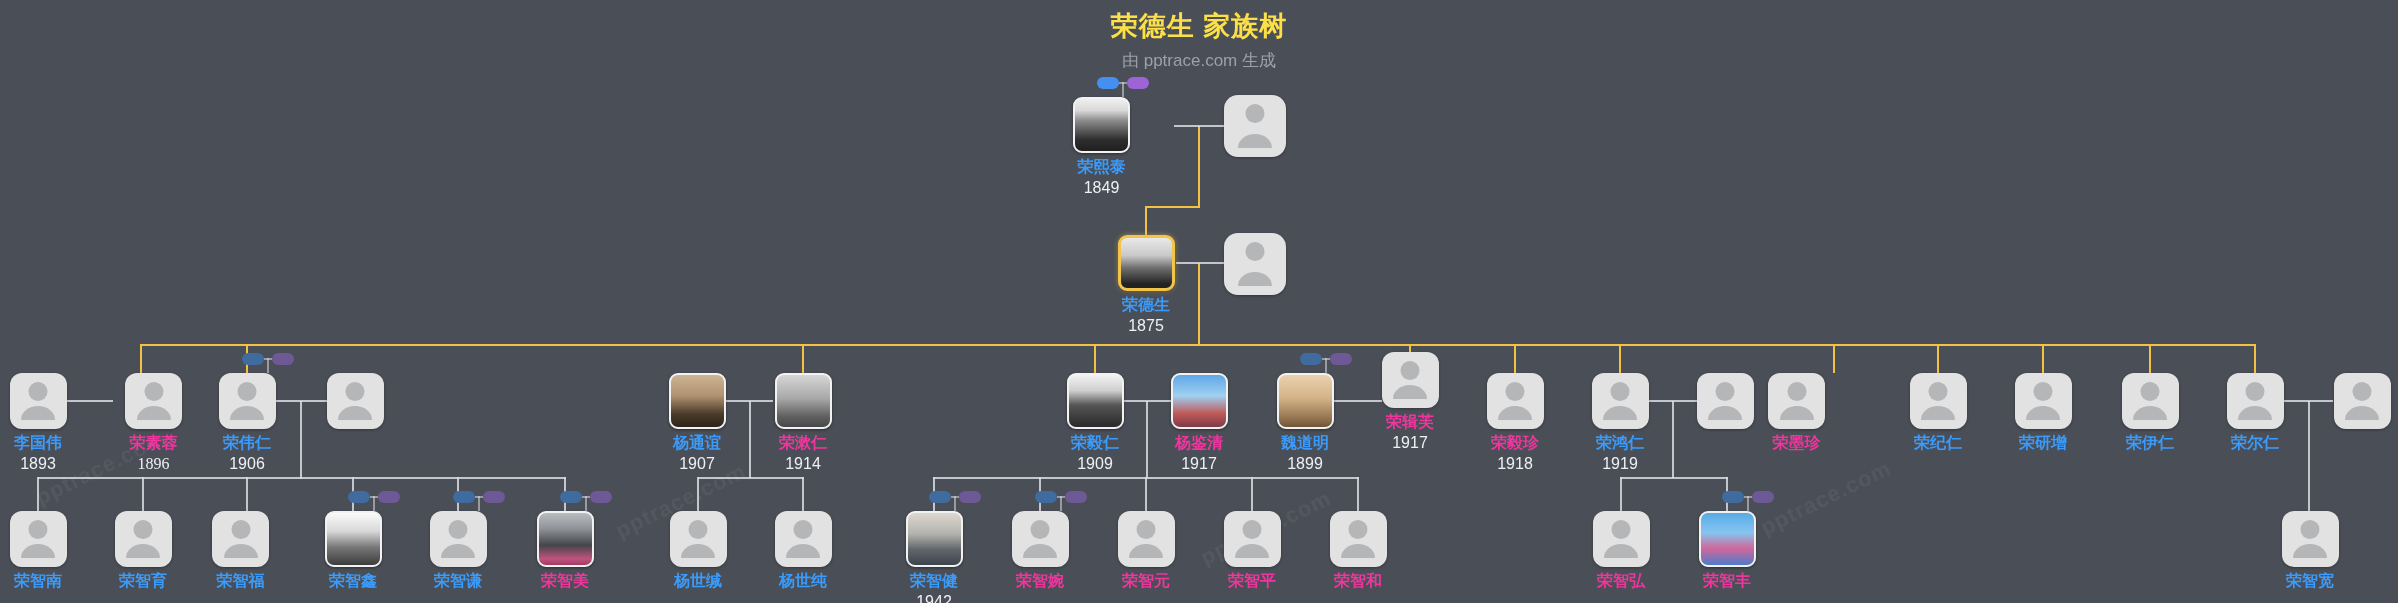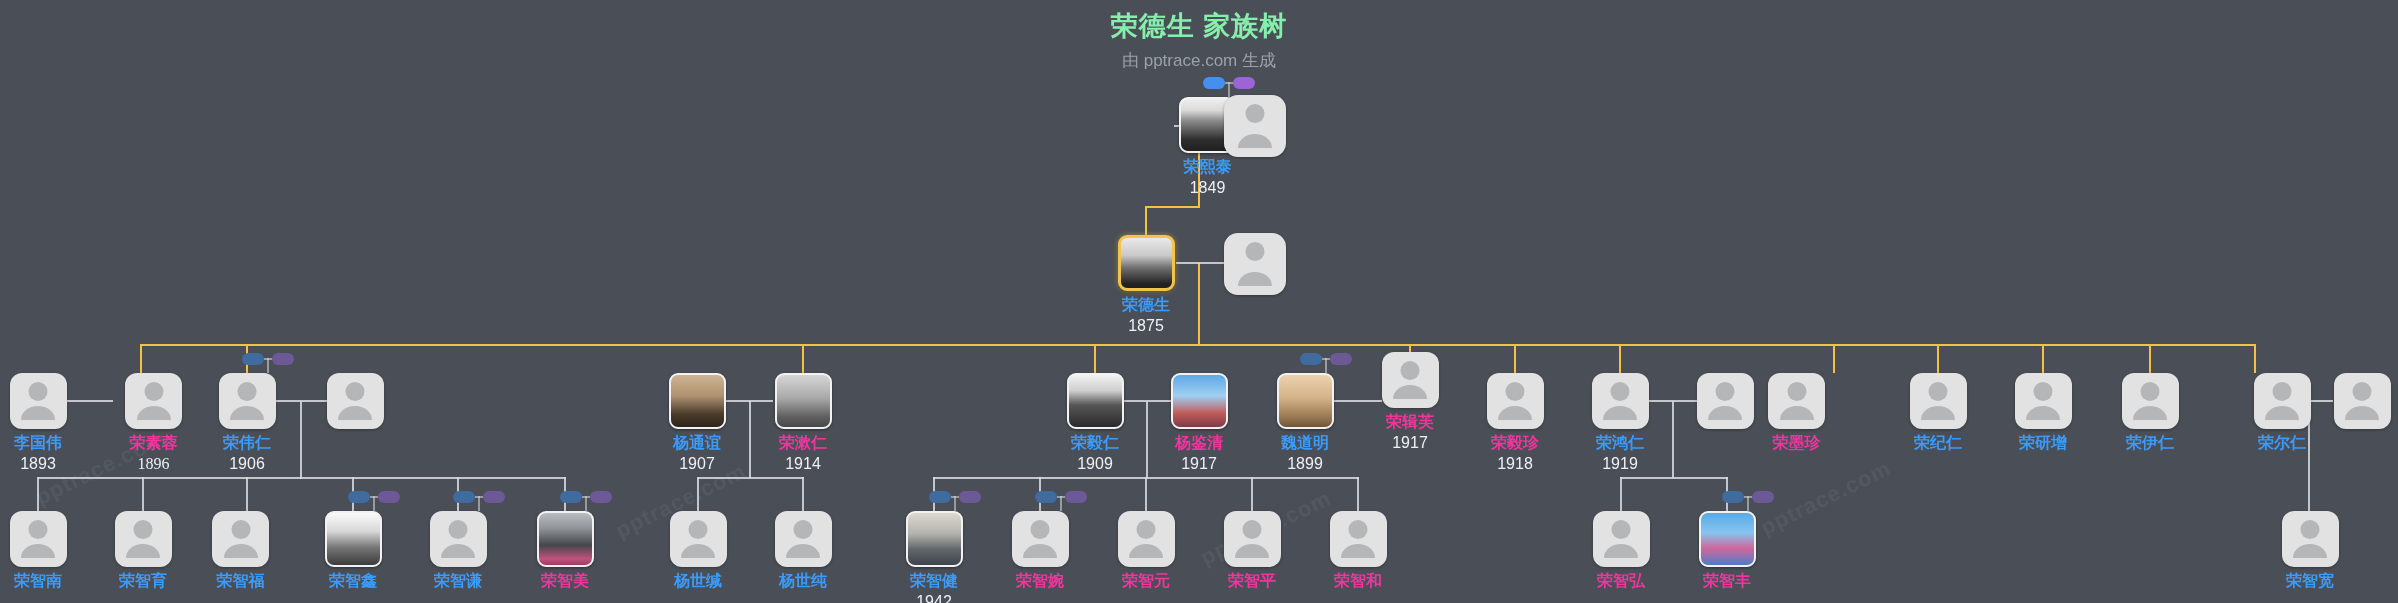--- a/index.html
+++ b/index.html
@@ -3,21 +3,21 @@
 <meta charset="utf-8">
 <style>
   html,body{margin:0;padding:0;background:#3e4148;}
   #stage{
     position:relative;width:2398px;height:603px;overflow:hidden;
     background:var(--bg,#4a4e56);
     font-family:"Liberation Sans","DejaVu Sans",sans-serif;
   }
   
   #header{position:absolute;left:50%;top:8px;transform:translateX(-50%);text-align:center;z-index:5;}
-  #title{font-size:27px;font-weight:700;color:#86efac;letter-spacing:1px;white-space:nowrap;}
+  #title{font-size:27px;font-weight:700;color:#fde047;letter-spacing:1px;white-space:nowrap;}
   #subtitle{font-size:17px;color:#9aa1ab;margin-top:5px;white-space:nowrap;}
   
   .line{position:absolute;z-index:1;}
   .line.gold{background:var(--gold,#f4c243);}
   .line.gray{background:var(--link,#d9dce0);opacity:.85;}
   
   .wm{position:absolute;z-index:0;font-size:22px;font-weight:600;letter-spacing:1px;
       color:rgba(255,255,255,0.055);transform:rotate(-26deg);white-space:nowrap;}
   
   .node{position:absolute;width:57px;z-index:2;text-align:center;}
@@ -122,21 +122,21 @@
       <div class="line gray" style="left: 1726px; top: 477px; width: 2px; height: 34px;"></div>
       <div class="line gray" style="left: 2308px; top: 401px; width: 2px; height: 110px;"></div>
     </div>
   <div id="wm-layer">
       <div class="wm" style="left: 30px; top: 455px;">pptrace.com</div>
       <div class="wm" style="left: 610px; top: 488px;">pptrace.com</div>
       <div class="wm" style="left: 1195px; top: 515px;">pptrace.com</div>
       <div class="wm" style="left: 1755px; top: 485px;">pptrace.com</div>
     </div>
   <div id="nodes-layer">
-      <div class="node" style="left: 1179px; top: 97px; width: 57px;">
+      <div class="node" style="left: 1073px; top: 97px; width: 57px;">
         <div class="pills bright">
           <div class="pill-drop"></div>
           <div class="pill-link"></div>
           <div class="pill pill-b"></div>
           <div class="pill pill-p"></div>
         </div>
         <div class="box photo g-bw-qing"></div>
         <div class="pname male">荣熙泰</div>
         <div class="pyear">1849</div>
       </div>
@@ -275,21 +275,21 @@
         </div>
         <div class="pname male">荣研增</div>
       </div>
       <div class="node" style="left: 2121.5px; top: 373px; width: 57px;">
         <div class="box placeholder">
           <div class="ph-head"></div>
           <div class="ph-body"></div>
         </div>
         <div class="pname male">荣伊仁</div>
       </div>
-      <div class="node" style="left: 2226.5px; top: 373px; width: 57px; margin-left: 27px;">
+      <div class="node" style="left: 2226.5px; top: 373px; width: 57px;">
         <div class="box placeholder">
           <div class="ph-head"></div>
           <div class="ph-body"></div>
         </div>
         <div class="pname male">荣尔仁</div>
       </div>
       <div class="node" style="left: 2333.5px; top: 373px; width: 57px;">
         <div class="box placeholder">
           <div class="ph-head"></div>
           <div class="ph-body"></div>

